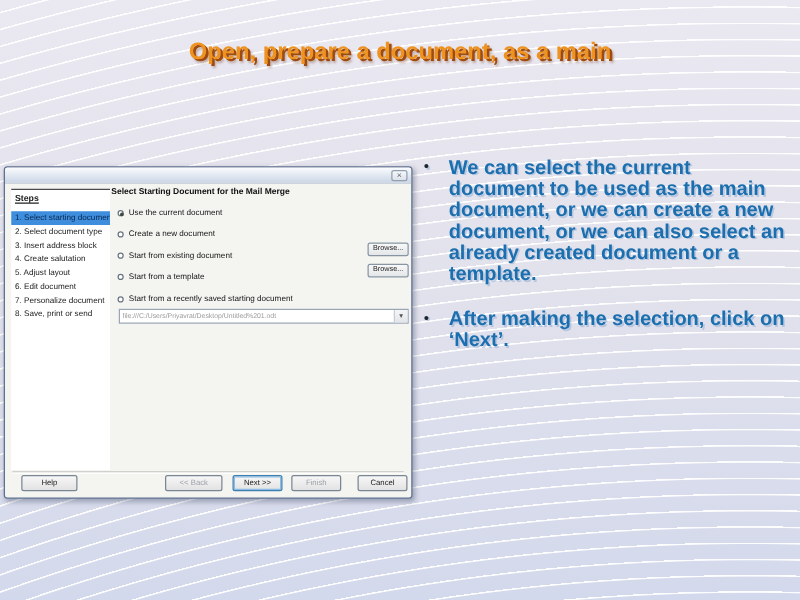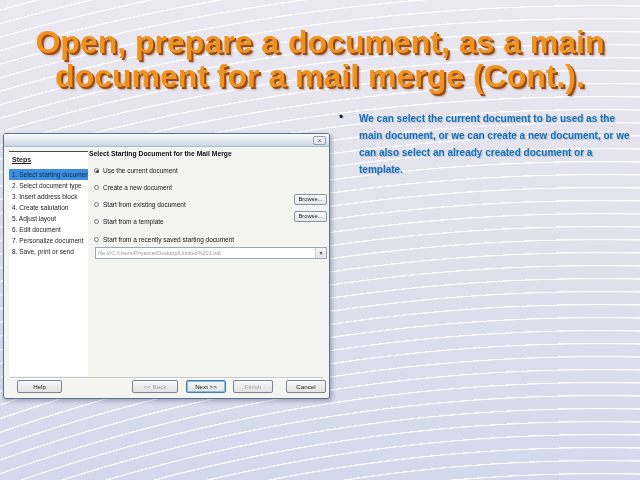--- a/index.html
+++ b/index.html
@@ -7,27 +7,27 @@
   .slide{position:relative;width:640px;height:480px;overflow:hidden;
     background:linear-gradient(180deg,#EAE8F1 0%,#E2E2EC 45%,#D3D9EC 100%);}
   
   .slide::before{content:"";position:absolute;inset:0;
     background:repeating-radial-gradient(circle at 600px 2150px,
       rgba(255,255,255,0) 0px, rgba(255,255,255,0) 11.4px,
       rgba(255,255,255,.95) 12.1px, rgba(255,255,255,.95) 13px);}
 
   
   .title{position:absolute;top:25px;left:0;right:0;text-align:center;
-    font-size:32px;line-height:34px;font-weight:bold;color:#EE9320;
+    font-size:19px;line-height:34px;font-weight:bold;color:#EE9320;
     text-shadow:2px 2px 0 #9E4A10, 3px 3px 2px rgba(105,45,8,.35);}
 
   
   .bullets{position:absolute;left:359px;top:110px;width:272px;margin:0;padding:0;list-style:none;}
-  .bullets li{position:relative;font-size:10px;line-height:17px;font-weight:bold;
-    color:#1B6FAE;margin:0 0 19px 0;
+  .bullets li{position:relative;font-size:16px;line-height:17px;font-weight:bold;
+    color:#1B6FAE;margin:16px 0 19px 0;
     text-shadow:1.3px 1.3px 0 rgba(150,175,212,.55);}
   .bullets li::before{content:"•";position:absolute;left:-20px;top:-1px;
     color:#1c2733;font-size:12px;font-weight:normal;}
 
   
   .dialog{position:absolute;left:3px;top:133px;width:327px;height:266px;
     background:#F4F4F1;border:1px solid #5F7191;border-radius:3px;
     box-shadow:1.5px 2px 4px rgba(40,50,80,.35);}
   .titlebar{position:absolute;top:0;left:0;right:0;height:13px;border-radius:2px 2px 0 0;
     background:linear-gradient(180deg,#FBFCFE,#CBD6E6);border-bottom:1px solid #AFBCCF;}
@@ -78,21 +78,20 @@
   .btn-finish{left:229px;width:40px;color:#9CA1A7;}
   .btn-cancel{left:282px;width:40px;}
 </style>
 </head>
 <body>
 
 <div class="slide">
 
   <div class="title">
     <div>Open, prepare a document, as a main</div>
-    <div>document for a mail merge (Cont.).</div>
   </div>
 
   <div class="dialog">
     <div class="titlebar">
       <button class="close-btn">
         <span>×</span>
       </button>
     </div>
 
     <div class="steps-panel">
@@ -142,15 +141,16 @@
 
     <button class="dlg-btn btn-help">Help</button>
     <button class="dlg-btn btn-back">&lt;&lt; Back</button>
     <button class="dlg-btn btn-next">Next &gt;&gt;</button>
     <button class="dlg-btn btn-finish">Finish</button>
     <button class="dlg-btn btn-cancel">Cancel</button>
   </div>
 
   <ul class="bullets">
     <li>We can select the current document to be used as the main document, or we can create a new document, or we can also select an already created document or a template.</li>
+    <li>After making the selection, click on ‘Next’.</li>
   </ul>
 
 </div>
 
 </body></html>

